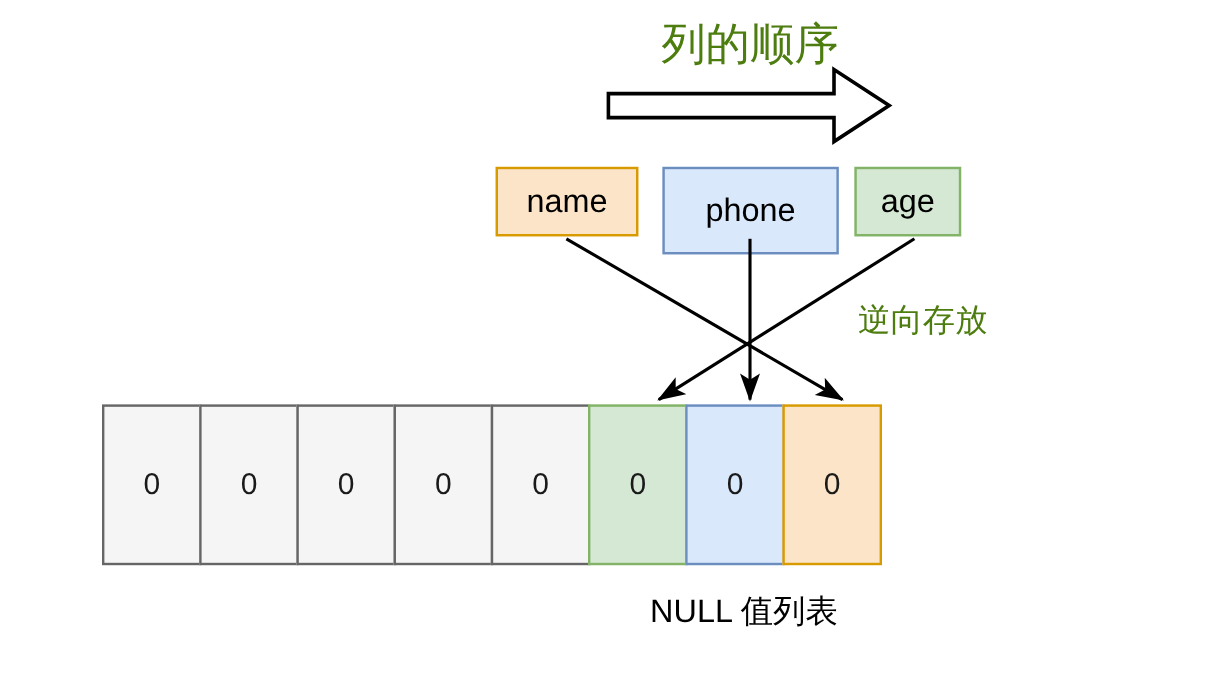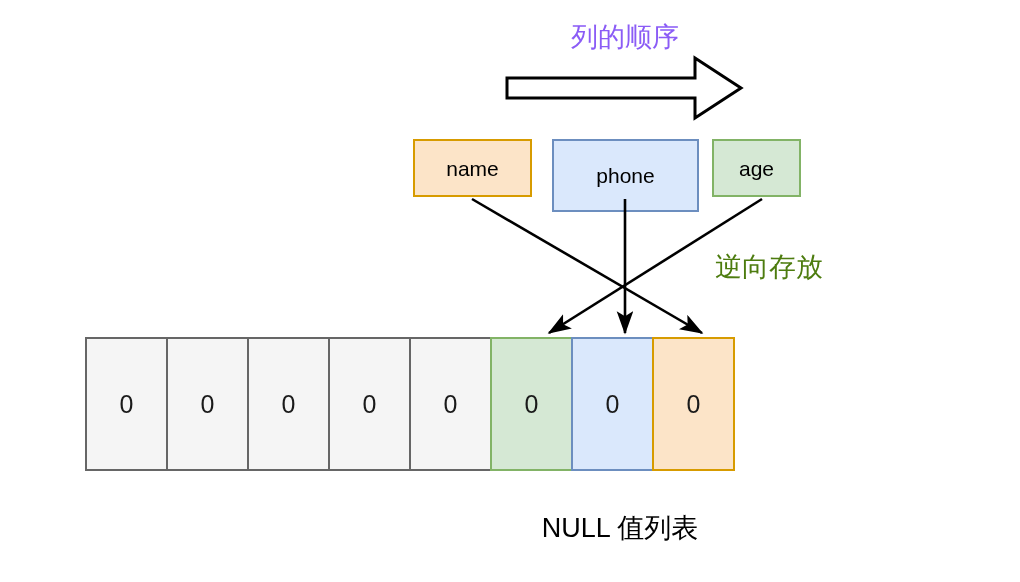--- a/index.html
+++ b/index.html
@@ -18,22 +18,22 @@
     overflow: hidden;
   }
 
   
   .heading {
     position: absolute;
     left: 500px;
     top: 20px;
     width: 250px;
     text-align: center;
-    font-size: 27px;
-    color: #8b5cf6;
+    font-size: 37px;
+    color: #4d7c0f;
     line-height: 34px;
     white-space: nowrap;
   }
 
   
   .block-arrow {
     position: absolute;
     left: 505px;
     top: 52px;
     width: 240px;
@@ -42,21 +42,21 @@
 
   
   .col-box {
     position: absolute;
     box-sizing: border-box;
     border-width: 2px;
     border-style: solid;
     display: flex;
     align-items: center;
     justify-content: center;
-    font-size: 21px;
+    font-size: 27px;
     color: #000000;
     line-height: 1;
   }
   .col-name {
     left: 413px;
     top: 139px;
     width: 119px;
     height: 58px;
     background: #FCE4C8;
     border-color: #D79B00;
@@ -139,21 +139,20 @@
   .bottom-caption {
     position: absolute;
     left: 400px;
     top: 492px;
     width: 440px;
     text-align: center;
     font-size: 27px;
     color: #000000;
     white-space: nowrap;
     line-height: 34px;
-    margin-top: 19px;
   }
 </style>
 </head>
 <body>
 
 <div id="canvas">
 
   <div class="heading">列的顺序</div>
 
   <svg class="block-arrow" viewBox="0 0 240 72" preserveAspectRatio="none">

